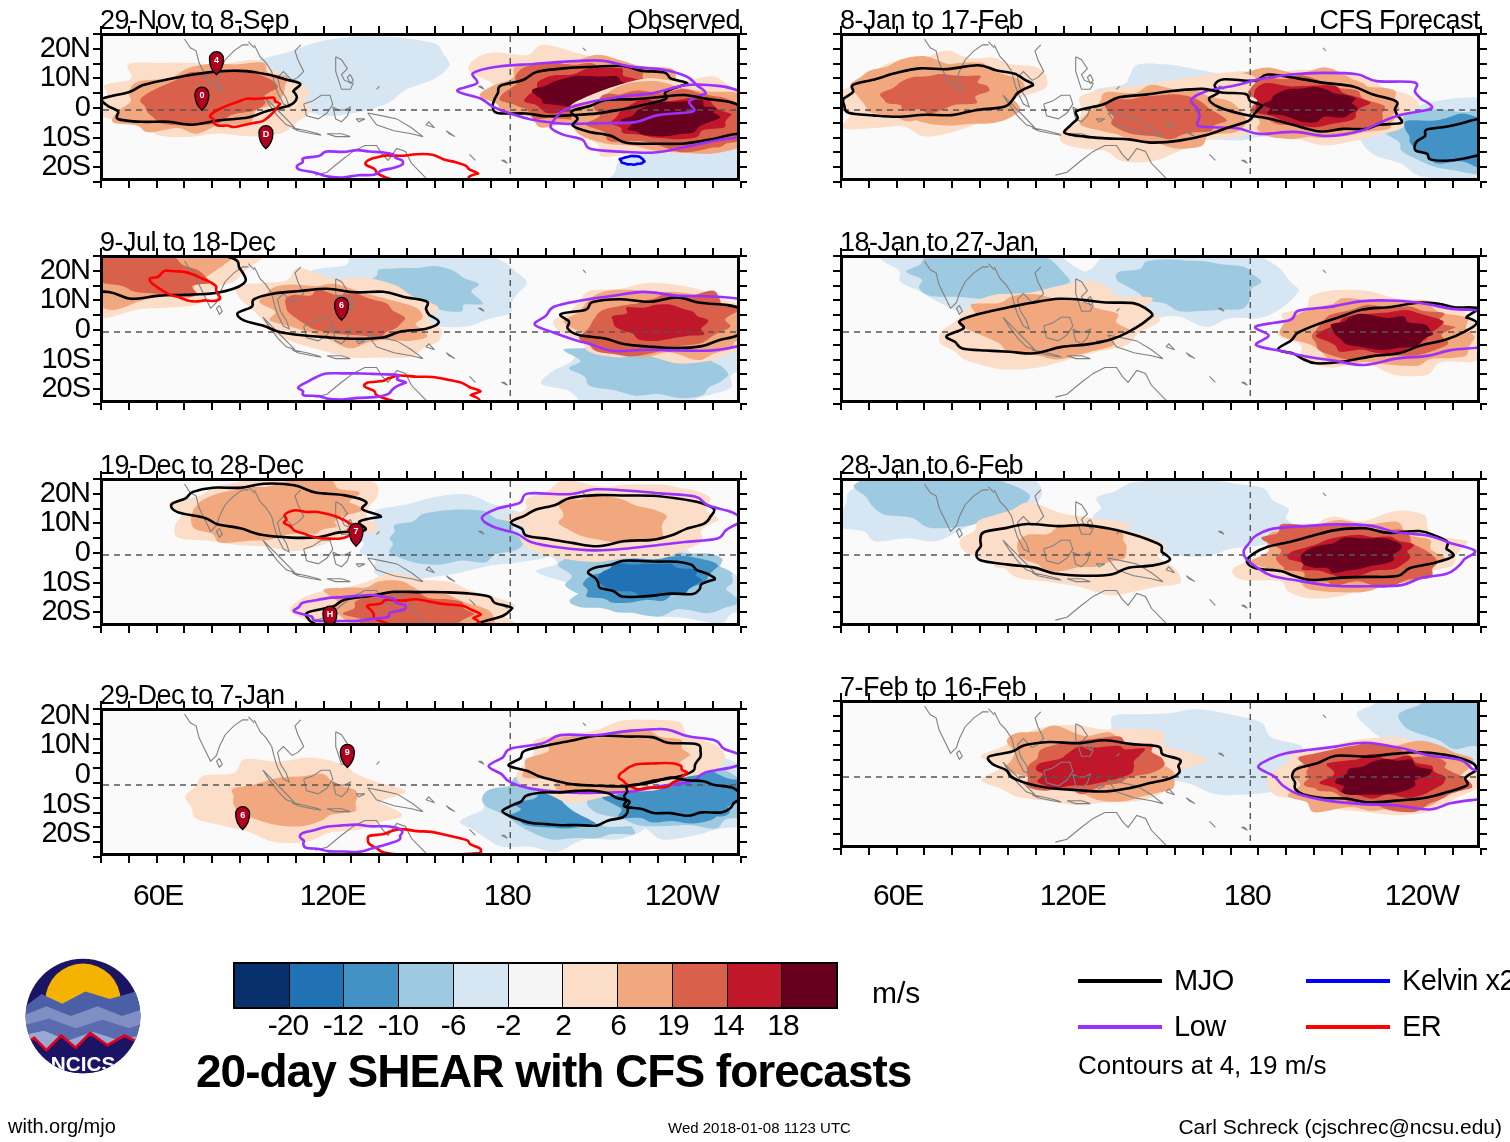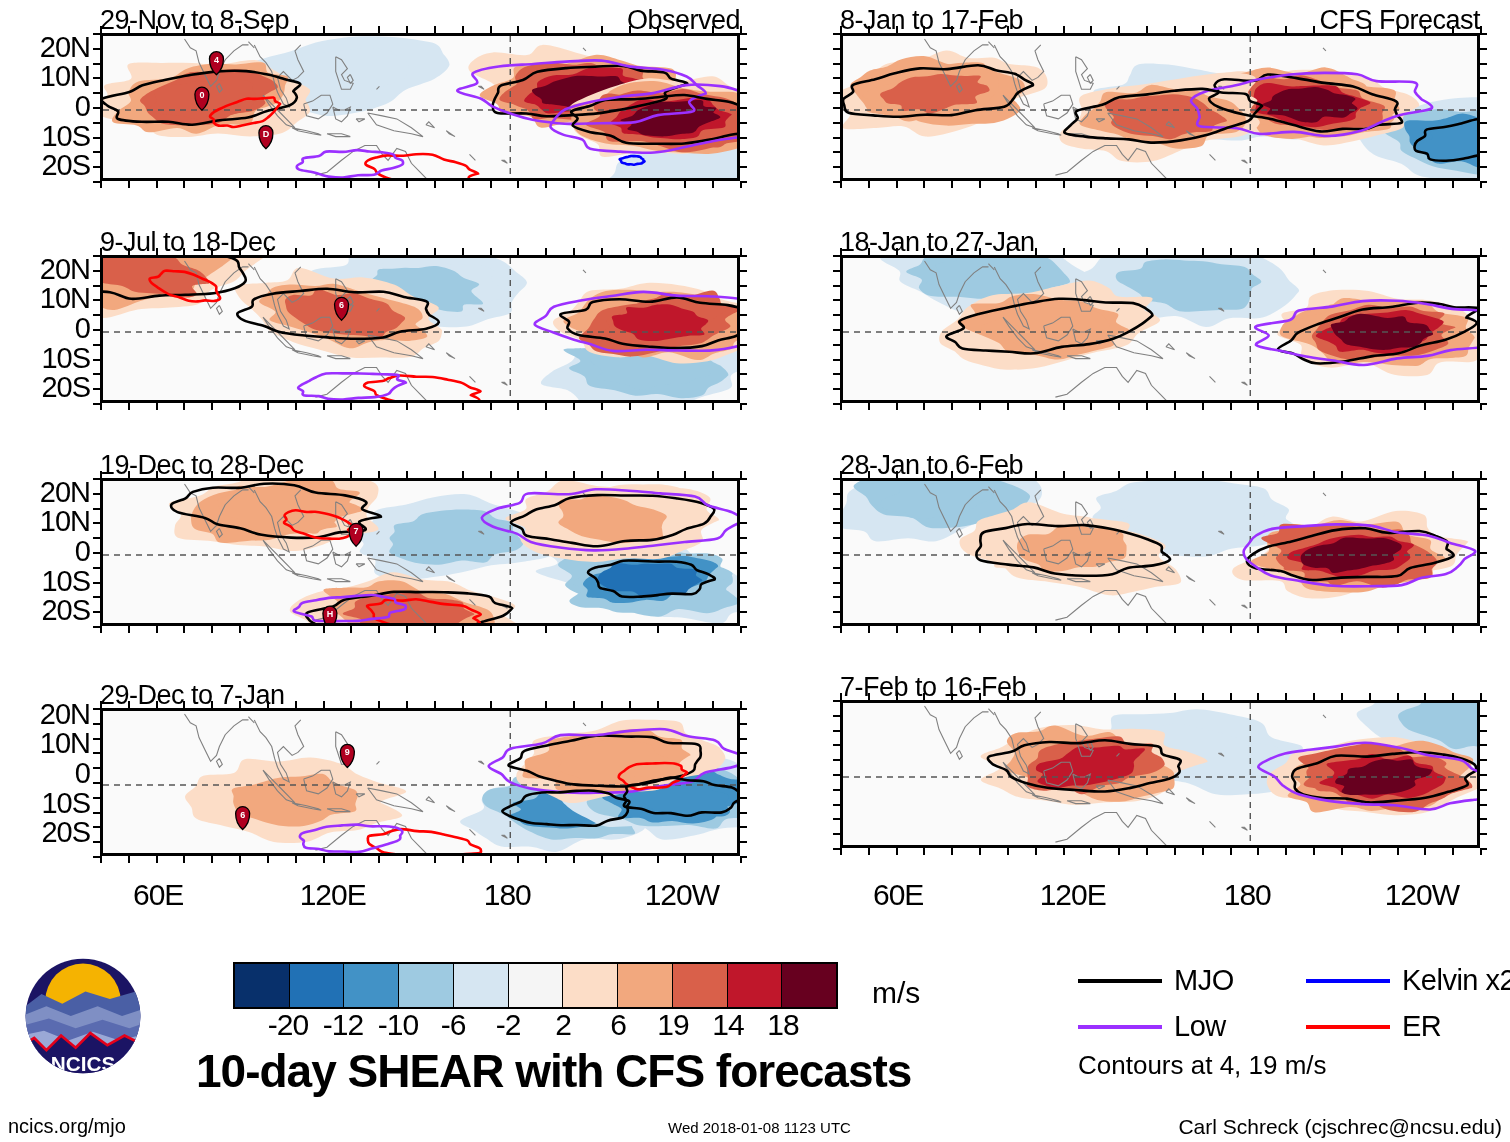--- a/index.html
+++ b/index.html
@@ -1174,35 +1174,35 @@
       <span class="leg-line" style="border-top-color: rgb(155, 48, 255);"></span>
       <span class="leg-label">Low</span>
     </div>
     <div class="leg-item" style="left: 228px; top: 46px;">
       <span class="leg-line" style="border-top-color: rgb(255, 0, 0);"></span>
       <span class="leg-label">ER</span>
     </div>
   </div>
 <div id="contour-note">Contours at 4, 19 m/s</div>
 
-<div id="main-title">10-day SHEAR with CFS forecasts</div>
+<div id="main-title">20-day SHEAR with CFS forecasts</div>
 
 <svg id="logo" viewBox="0 0 100 100">
   <defs>
       <clipPath id="lc">
         <circle cx="50" cy="50" r="47"></circle>
       </clipPath>
     </defs>
   <g clip-path="url(#lc)">
     <rect x="0" y="0" width="100" height="100" fill="#1b1464"></rect>
     <circle cx="50" cy="38" r="31" fill="#f5b301"></circle>
     <path d="M0,44 L16,32 L33,40 L52,30 L72,36 L100,28 L100,54 L0,54 Z" fill="#4a5fa5"></path>
     <path d="M0,50 L20,42 L40,50 L62,42 L82,50 L100,44 L100,64 L0,64 Z" fill="#7f8fc4"></path>
     <path d="M0,58 L22,52 L44,60 L66,53 L88,60 L100,56 L100,72 L0,72 Z" fill="#5a6bb0"></path>
     <path d="M0,66 L18,62 L38,70 L58,63 L80,70 L100,65 L100,80 L0,80 Z" fill="#9aa8d6"></path>
     <path d="M0,74 L10,68 L20,78 L32,66 L44,76 L56,64 L70,74 L84,66 L100,74 L100,100 L0,100 Z" fill="#1b1464" stroke="#e3001b" stroke-width="2.2"></path>
     <text x="50" y="95" text-anchor="middle" font-size="17" font-weight="bold" fill="#ffffff" font-family="'Liberation Sans',sans-serif">NCICS</text>
   </g>
 </svg>
 
-<div id="footer-left">ncics.org/mjo</div>
+<div id="footer-left">with.org/mjo</div>
 <div id="footer-center">Wed 2018-01-08 1123 UTC</div>
 <div id="footer-right">Carl Schreck (cjschrec@ncsu.edu)</div>
 
 </body></html>

